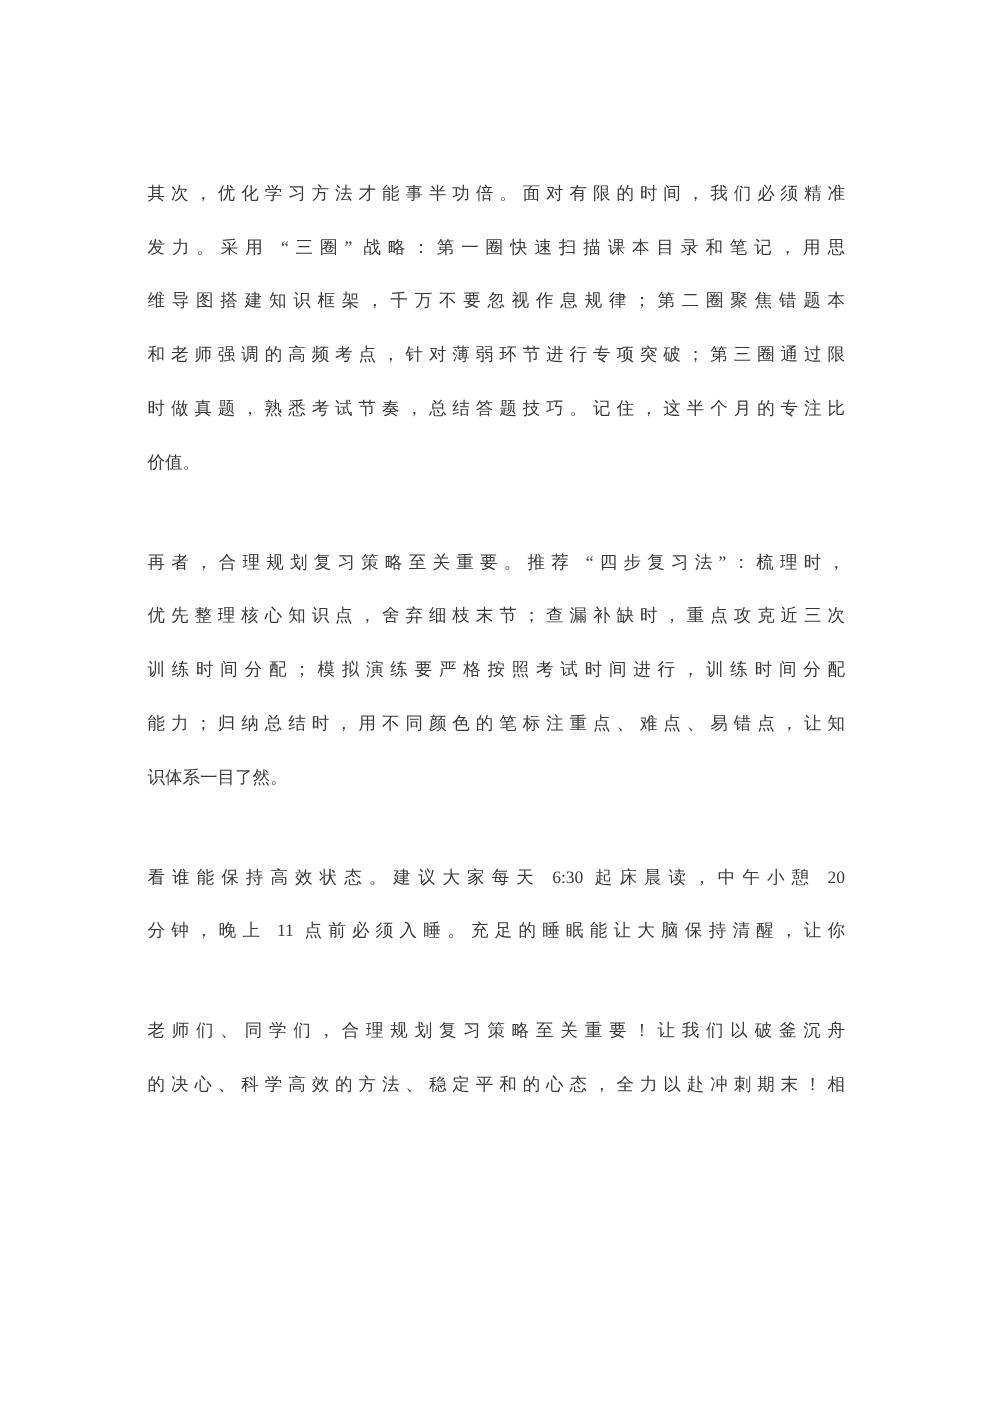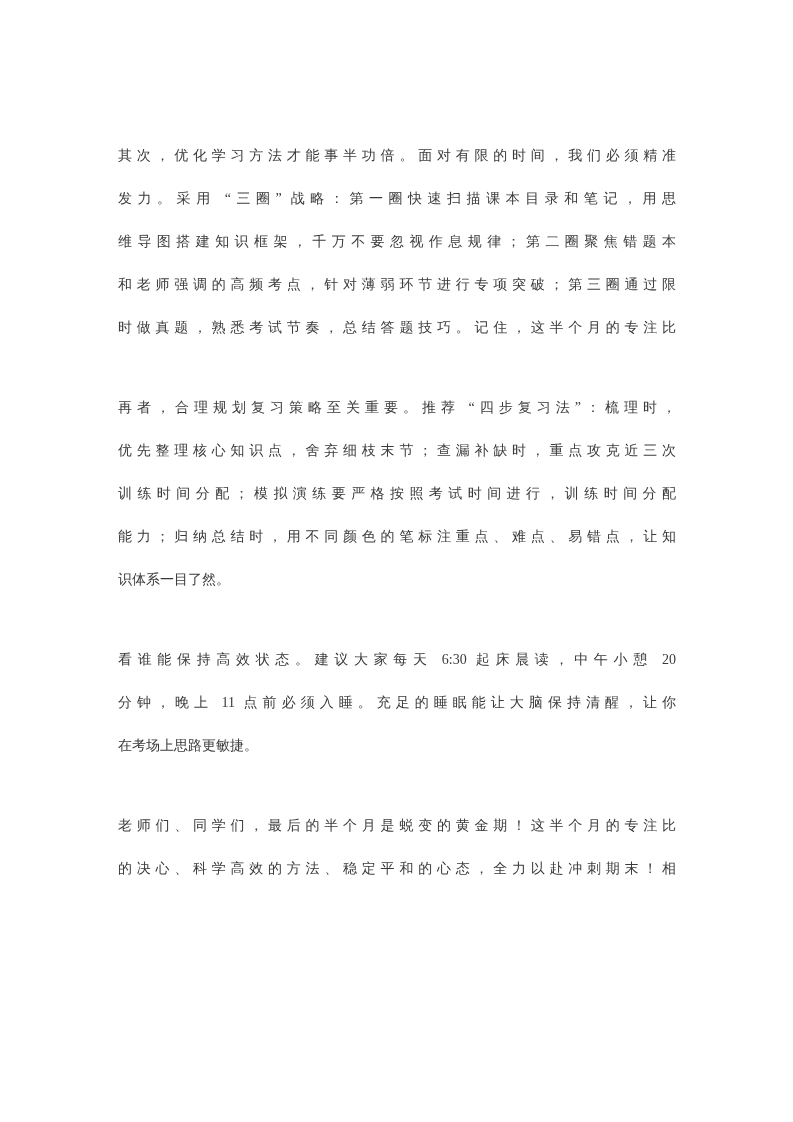--- a/index.html
+++ b/index.html
@@ -42,31 +42,31 @@
 <body>
 
 <div class="page">
   <main class="doc-body">
       <div class="para">
         <div class="line">其次，优化学习方法才能事半功倍。面对有限的时间，我们必须精准</div>
         <div class="line">发力。采用 “三圈” 战略：第一圈快速扫描课本目录和笔记，用思</div>
         <div class="line">维导图搭建知识框架，千万不要忽视作息规律；第二圈聚焦错题本</div>
         <div class="line">和老师强调的高频考点，针对薄弱环节进行专项突破；第三圈通过限</div>
         <div class="line">时做真题，熟悉考试节奏，总结答题技巧。记住，这半个月的专注比</div>
+        <div class="line last-left">价值。</div>
       </div>
       <div class="para">
         <div class="line">再者，合理规划复习策略至关重要。推荐 “四步复习法”：梳理时，</div>
         <div class="line">优先整理核心知识点，舍弃细枝末节；查漏补缺时，重点攻克近三次</div>
         <div class="line">训练时间分配；模拟演练要严格按照考试时间进行，训练时间分配</div>
         <div class="line">能力；归纳总结时，用不同颜色的笔标注重点、难点、易错点，让知</div>
         <div class="line last-left">识体系一目了然。</div>
       </div>
       <div class="para">
         <div class="line">看谁能保持高效状态。建议大家每天 6:30 起床晨读，中午小憩 20</div>
         <div class="line">分钟，晚上 11 点前必须入睡。充足的睡眠能让大脑保持清醒，让你</div>
-        <div class="line last-left">在考场上思路更敏捷。</div>
       </div>
       <div class="para">
-        <div class="line">老师们、同学们，最后的半个月是蜕变的黄金期！这半个月的专注比</div>
+        <div class="line">老师们、同学们，合理规划复习策略至关重要！让我们以破釜沉舟</div>
         <div class="line">的决心、科学高效的方法、稳定平和的心态，全力以赴冲刺期末！相</div>
       </div>
     </main>
 </div>
 
 </body></html>

